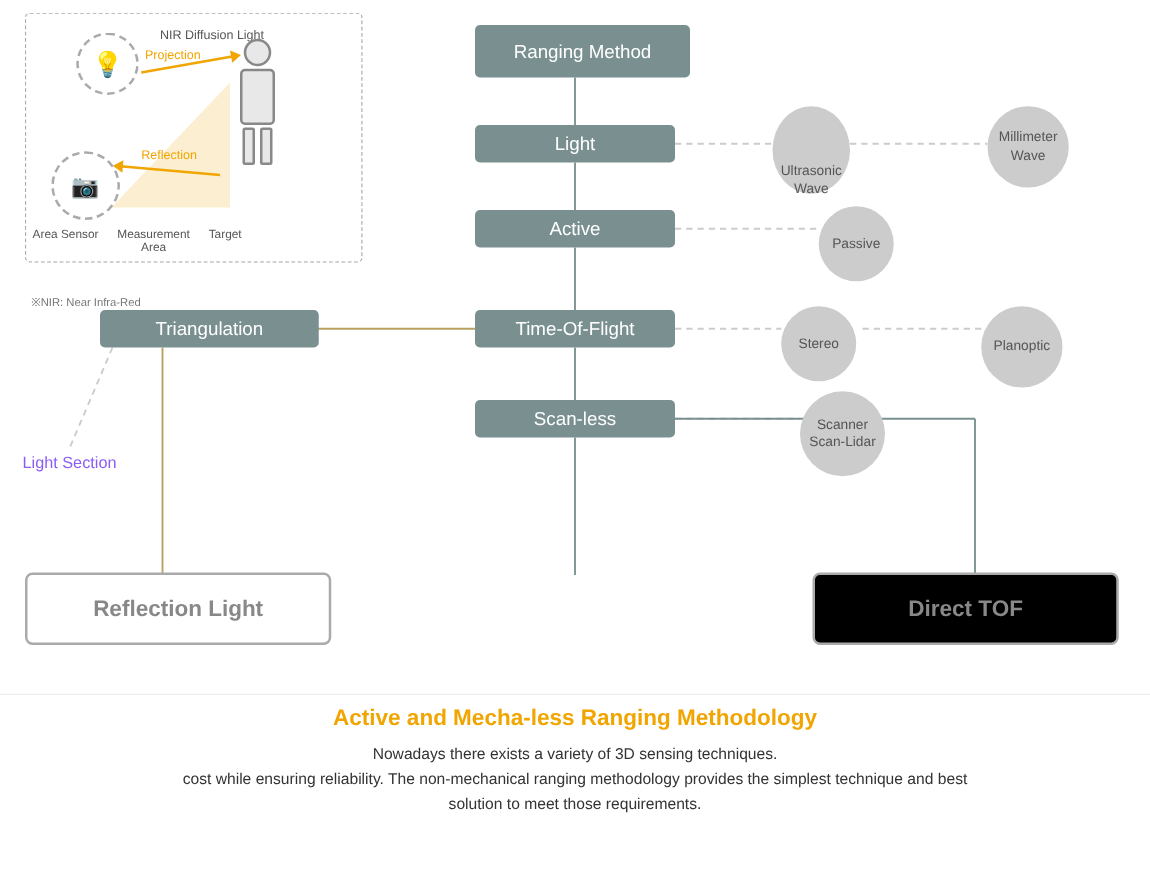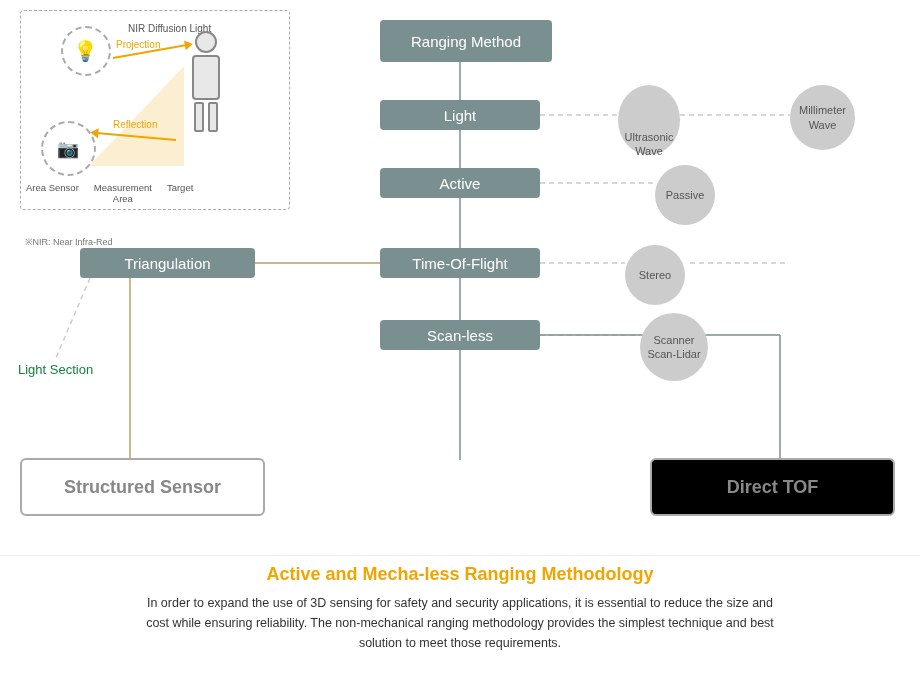--- a/index.html
+++ b/index.html
@@ -237,21 +237,21 @@
     .bottom-text {
       font-size: 12.5px;
       color: #333;
       line-height: 1.6;
     }
 
     
     .light-section-label {
       position: absolute;
       font-size: 13px;
-      color: #15803d;
+      color: #8b5cf6;
     }
   </style>
 </head>
 <body>
 
 <div class="diagram-area">
 
   <svg class="connectors">
 
     <line x1="460" y1="62" x2="460" y2="100" stroke="#7a9090" stroke-width="1.5"></line>
@@ -371,39 +371,42 @@
   </div>
 
   <div class="node-circle" style="left:655px; top:165px; width:60px; height:60px;">
     <span>Passive</span>
   </div>
 
   <div class="node-circle" style="left:625px; top:245px; width:60px; height:60px;">
     <span>Stereo</span>
   </div>
 
+  <div class="node-circle" style="left:785px; top:245px; width:65px; height:65px;">
+    <span>Planoptic</span>
+  </div>
 
   <div class="node-circle" style="left:640px; top:313px; width:68px; height:68px;">
     <span style="white-space:pre-line;">Scanner
 Scan-Lidar</span>
   </div>
 
   <div class="light-section-label" style="left:18px; top:362px;">Light Section</div>
 
   <div class="box-structured" style="left:20px; top:458px; width:245px; height:58px;">
-    <span>Structured  Sensor</span>
+    <span>Reflection  Light</span>
   </div>
 
 
   <div class="box-direct" style="left:650px; top:458px; width:245px; height:58px;">
     <span>Direct TOF</span>
   </div>
 
 </div>
 
 <div class="bottom-section">
   <div class="bottom-title">Active and Mecha-less Ranging Methodology</div>
   <div class="bottom-text">
-    <div>In order to expand the use of 3D sensing for safety and security applications, it is essential to reduce the size and</div>
+    <div>Nowadays there exists a variety of 3D sensing techniques.</div>
     <div>cost while ensuring reliability. The non-mechanical ranging methodology provides the simplest technique and best</div>
     <div>solution to meet those requirements.</div>
   </div>
 </div>
 
 </body></html>

